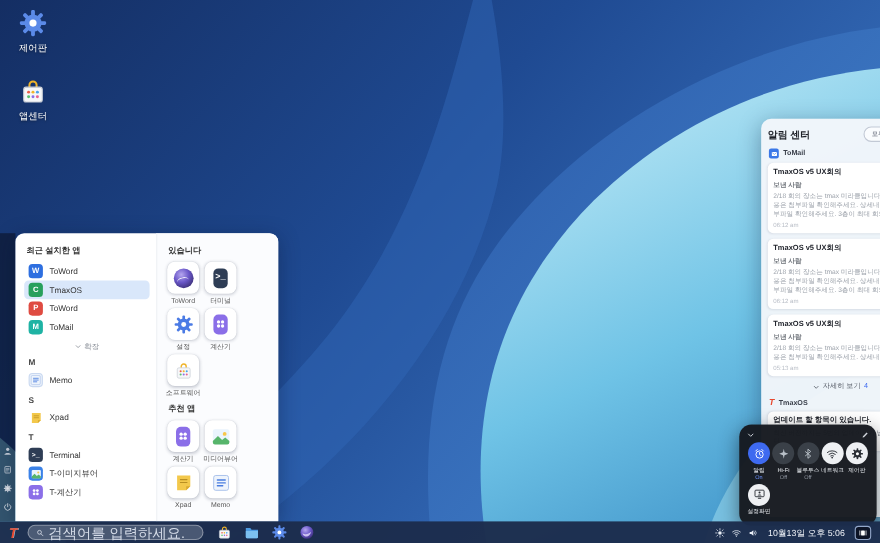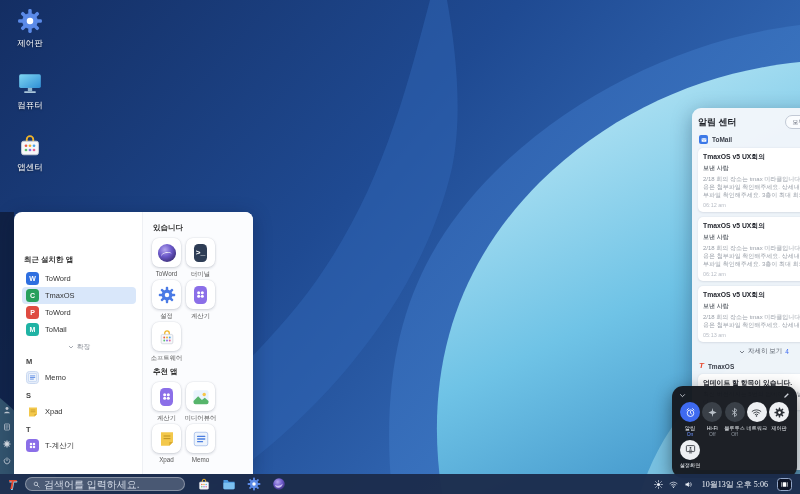--- a/index.html
+++ b/index.html
@@ -19,21 +19,21 @@
   .desk-item { display:flex; flex-direction:column; align-items:center; gap:4px; cursor:default; }
   .desk-item .dlabel { font-size:8.5px; color:#fff; text-shadow:0 1px 2px rgba(0,0,0,.5); }
 
   
   .session-strip { left:0; top:212px; width:14px; height:262px; background:rgba(12,20,40,.62);
     display:flex; flex-direction:column; justify-content:flex-end; align-items:center; gap:9px; padding-bottom:9px; }
   .session-strip svg { width:8px; height:8px; color:#d7dde6; opacity:.92; }
 
   .start-menu { left:14px; top:212px; width:239px; height:262px; background:#ffffff;
     border-radius:8px 8px 0 0; box-shadow:0 4px 18px rgba(10,20,50,.35); display:flex; overflow:hidden; }
-  .sm-left { width:128px; padding:9px 6px 4px 8px; overflow:hidden;margin-top:32px; }
+  .sm-left { width:128px; padding:9px 6px 4px 8px; overflow:hidden; }
   .sm-right { width:111px; padding:9px 6px 4px 8px; background:#fbfcfe; border-left:1px solid #eef0f4; overflow:hidden; }
   .sm-h { font-size:7.5px; font-weight:bold; color:#333; margin:2px 0 5px 2px; }
   .sm-item { display:flex; align-items:center; gap:6px; padding:2px 4px; border-radius:4px; height:17px; }
   .sm-item.sel { background:#d9e7fa; }
   .sm-item .lbl { font-size:7.5px; color:#333; white-space:nowrap; }
   .badge-ic { width:13px; height:13px; border-radius:3.5px; flex:0 0 13px;
     display:flex; align-items:center; justify-content:center; color:#fff; font-weight:bold; font-size:7px; }
   .bg-toword{background:#2e6fe0;} .bg-tocell{background:#27a05c;} .bg-topoint{background:#df4b41;}
   .bg-tomail{background:#1fb3a4;} .bg-term{background:#2e3d55; font-family:"Liberation Mono",monospace; font-size:6px;}
   .bg-player{background:linear-gradient(160deg,#e2574d,#c23b35);} .bg-imgv{background:#3b82e8;}
@@ -57,27 +57,27 @@
 
   
   .taskbar { left:0; top:474px; width:800px; height:20px; background:rgba(28,44,76,.97);
     display:flex; align-items:center; padding:0 8px; gap:9px; z-index:30; }
   .tb-logo { font-size:13px; font-weight:bold; color:#e8492f; font-style:italic;
     text-shadow:0.5px 0.5px 0 #8fd3f0; line-height:1; }
   .tb-search { width:160px; height:14px; border-radius:7px; background:rgba(235,240,248,.22);
     border:0.5px solid rgba(255,255,255,.35); display:flex; align-items:center; gap:4px; padding:0 7px; }
   .tb-search svg { width:7px; height:7px; color:#e8edf5; flex:0 0 7px; }
   .tb-search input { background:transparent; border:none; outline:none; width:100%;
-    font-size:10px; color:#fff; font-family:"Liberation Sans",sans-serif; }
+    font-size:13px; color:#fff; font-family:"Liberation Sans",sans-serif; }
   .tb-search input::placeholder { color:#d6dde9; }
   .tb-apps { display:flex; align-items:center; gap:11px; margin-left:3px; }
   .tb-apps svg { width:14px; height:14px; }
   .tb-right { margin-left:auto; display:flex; align-items:center; gap:6px; }
   .tb-right svg.st { width:9px; height:9px; color:#e9eef6; }
-  .tb-clock { font-size:8px; color:#f2f5fa; margin:0 3px; white-space:nowrap;font-family:Liberation Serif, serif; }
+  .tb-clock { font-size:8px; color:#f2f5fa; margin:0 3px; white-space:nowrap; }
   .tb-panel { width:15px; height:13px; border-radius:3.5px; border:1px solid #93a7c9;
     background:#0d1426; display:flex; align-items:center; justify-content:center; }
   .tb-panel svg { width:9px; height:9px; color:#fff; }
 
   
   .notif { left:692px; top:108px; width:144px; height:362px; background:rgba(243,246,250,.96);
     border-radius:9px; box-shadow:0 5px 20px rgba(10,20,50,.35); padding:7px 6px; overflow:hidden; z-index:10; }
   .nc-head { display:flex; align-items:center; justify-content:space-between; margin-bottom:6px; }
   .nc-title { font-size:9px; font-weight:bold; color:#1c1f26; }
   .nc-clear { font-size:5.8px; color:#5a6070; border:0.5px solid #c2c9d5; border-radius:8px;
@@ -291,26 +291,20 @@
 
   <div class="abs desk-icons">
     <div class="desk-item">
       <svg class="ic" width="26" height="26" style="color:#5b8ae8">
           <use href="#i-gear"></use>
         </svg>
       <span class="dlabel">제어판</span>
     </div>
     <div class="desk-item">
       <svg class="ic" width="26" height="26">
-          <use href="#i-monitor"></use>
-        </svg>
-      <span class="dlabel">컴퓨터</span>
-    </div>
-    <div class="desk-item">
-      <svg class="ic" width="26" height="26">
           <use href="#i-bag"></use>
         </svg>
       <span class="dlabel">앱센터</span>
     </div>
   </div>
 
   <div class="abs notif">
     <div class="nc-head">
       <span class="nc-title">알림 센터</span>
       <button class="nc-clear">모두 비우기</button>
@@ -442,20 +436,32 @@
         <span class="badge-ic">
             <svg class="ic" width="12" height="12">
               <use href="#i-xpad"></use>
             </svg>
           </span>
         <span class="lbl">Xpad</span>
       </div>
 
       <div class="sm-letter">T</div>
       <div class="sm-item">
+        <span class="badge-ic bg-term">&gt;_</span>
+        <span class="lbl">Terminal</span>
+      </div>
+      <div class="sm-item">
+        <span class="badge-ic bg-imgv">
+            <svg class="ic" width="10" height="10">
+              <use href="#i-photo"></use>
+            </svg>
+          </span>
+        <span class="lbl">T-이미지뷰어</span>
+      </div>
+      <div class="sm-item">
         <span class="badge-ic bg-calc">
             <svg class="ic" width="9" height="9" style="color:#fff">
               <use href="#i-dots4"></use>
             </svg>
           </span>
         <span class="lbl">T-계산기</span>
       </div>
     </div>
 
     <div class="sm-right">

